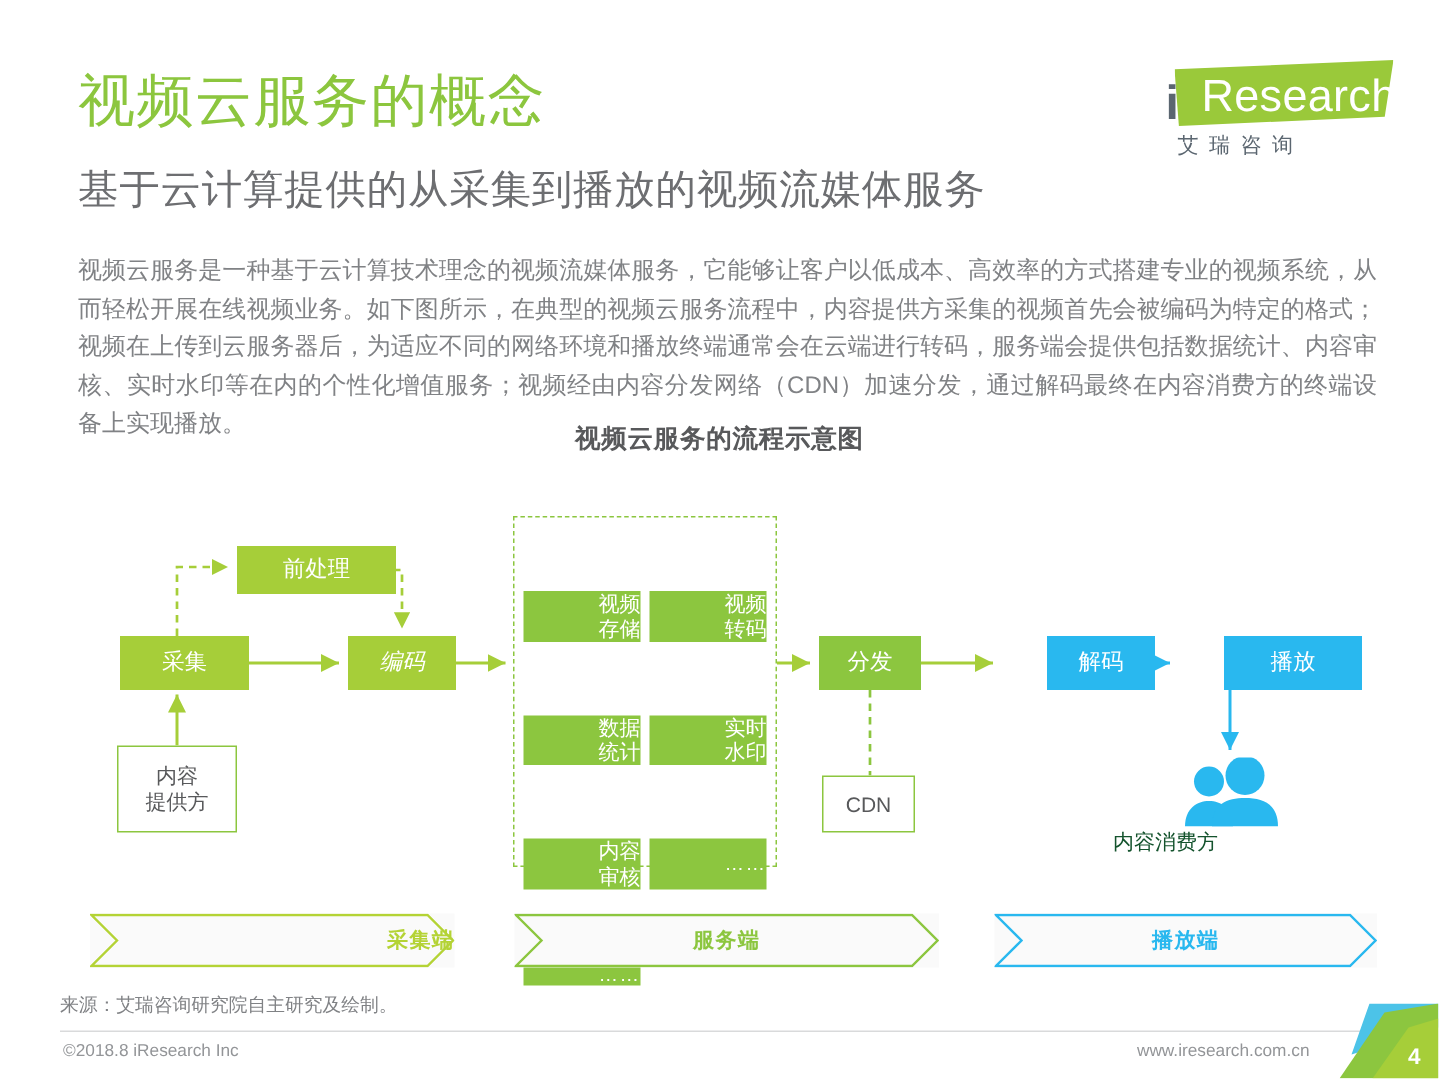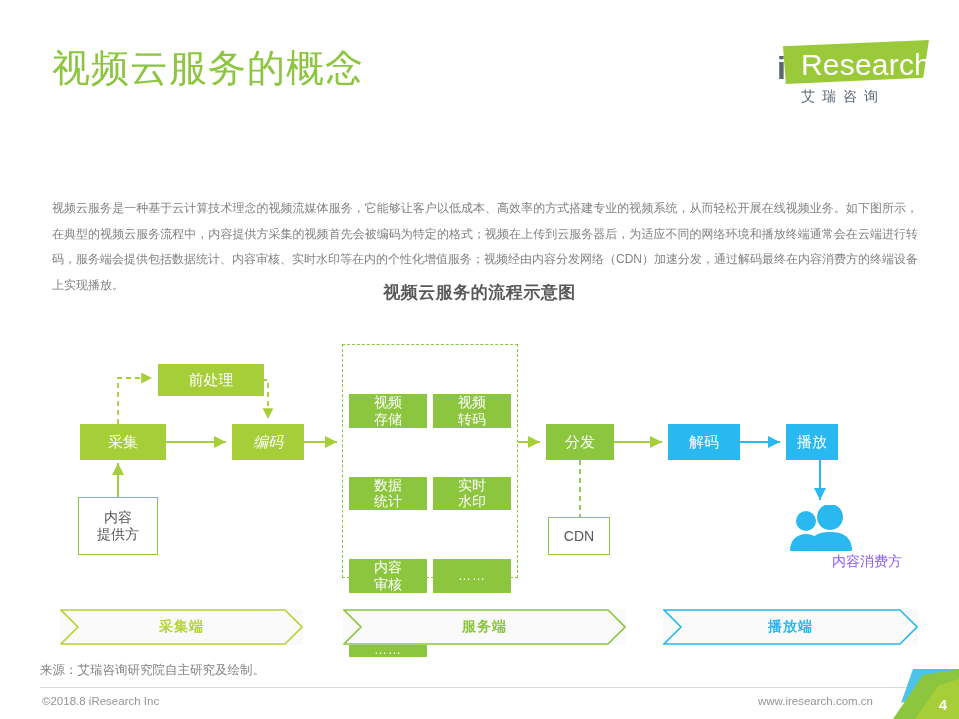--- a/index.html
+++ b/index.html
@@ -34,101 +34,100 @@
   }
   .logo-i{
     position:absolute;left:16px;top:14px;
     font-size:32px;font-weight:bold;color:#5b6670;line-height:1;
   }
   .logo-word{
     position:absolute;left:40px;top:10px;
     font-size:30px;color:#ffffff;font-weight:500;letter-spacing:.2px;
   }
   .logo-cn{
-    position:absolute;left:40px;top:50px;
+    position:absolute;left:24px;top:50px;
     font-size:14px;color:#5b6670;letter-spacing:7px;
   }
 
   
   .para{
     position:absolute;left:52px;top:168px;width:866px;
-    font-size:12px;color:#808285;line-height:25.5px;
+    font-size:16px;color:#808285;line-height:25.5px;
     text-align:justify;
-    margin-top:28px;
   }
 
   
   .chart-title{
     position:absolute;left:0;top:281px;width:959px;
     text-align:center;font-size:17px;font-weight:bold;color:#58595b;
     letter-spacing:.5px;
   }
 
   
   .diagram{position:absolute;left:0;top:0;width:959px;height:719px;}
   svg.lines{position:absolute;left:0;top:0;width:959px;height:719px;
             pointer-events:none;}
 
   .box{
     position:absolute;display:flex;align-items:center;justify-content:center;
     text-align:center;box-sizing:border-box;line-height:1.18;
   }
   .green{background:#a6ce39;color:#ffffff;}
   .green2{background:#8cc63f;color:#ffffff;}
-  .blue{background:#29b8ef;color:#ffffff;}
+  .blue{background:#29b8ef;color:#ffffff;margin-left:30px;}
   .hollow{background:#ffffff;color:#58595b;border:1.4px solid #8cc63f;}
 
   
   #box-pre   {left:158px;top:364px;width:106px;height:32px;font-size:15px;}
   #box-cap   {left:80px;top:424px;width:86px;height:36px;font-size:15px;}
   #box-enc   {left:232px;top:424px;width:72px;height:36px;font-size:15px;font-style:italic;}
   #box-dist  {left:546px;top:424px;width:68px;height:36px;font-size:15px;}
   #box-dec   {left:668px;top:424px;width:72px;height:36px;font-size:15px;}
-  #box-play  {left:786px;top:424px;width:52px;height:36px;font-size:15px;}
+  #box-play  {left:786px;top:424px;width:92px;height:36px;font-size:15px;}
   #box-prov  {left:78px;top:497px;width:80px;height:58px;font-size:14px;}
   #box-cdn   {left:548px;top:517px;width:62px;height:38px;font-size:14px;}
 
   
   .svc-group{
     position:absolute;left:342px;top:344px;width:176px;height:234px;
     border:1.5px dashed #8cc63f;box-sizing:border-box;
   }
   .svc-grid{
     position:absolute;left:349px;top:351px;
     width:162px;height:220px;
     display:grid;grid-template-columns:1fr 1fr;grid-template-rows:repeat(4,1fr);
     gap:6px;
   }
   .svc-cell{
     background:#8cc63f;color:#ffffff;font-size:14px;line-height:1.2;
-    display:flex;align-items:center;justify-content:center;text-align:center;
+    display:flex;align-items:center;justify-content:flex-end;text-align:center;
     box-sizing:border-box;
     margin-top:43px;
   }
   .svc-cell.dots{font-size:13px;letter-spacing:1px;}
 
   
   .consumers{position:absolute;left:782px;top:505px;width:76px;height:46px;}
   .consumer-label{
-    position:absolute;left:742px;top:553px;width:160px;text-align:right;
-    font-size:14px;color:#8b5cf6;
+    position:absolute;left:742px;top:553px;width:160px;text-align:left;
+    font-size:14px;color:#14532d;
   }
 
   
   .chev{
     position:absolute;height:36px;box-sizing:border-box;
     display:flex;align-items:center;justify-content:center;
     font-size:14px;font-weight:bold;letter-spacing:1px;
     background:#fafafa;
   }
   .chev-in{position:relative;z-index:2;}
   .chev-bg{
     position:absolute;left:0;top:0;width:100%;height:100%;
   }
-  #chev1{left:60px;top:609px;width:243px;}
+  #chev1{left:60px;top:609px;width:243px;justify-content:flex-end;}
   #chev2{left:343px;top:609px;width:283px;}
   #chev3{left:663px;top:609px;width:255px;}
   #chev1 .chev-in{color:#b4d335;}
   #chev2 .chev-in{color:#8cc63f;}
   #chev3 .chev-in{color:#29b8ef;}
 
   
   .source{
     position:absolute;left:40px;top:662px;font-size:12.5px;color:#808285;
   }
@@ -147,20 +146,21 @@
     position:absolute;right:12px;bottom:6px;font-size:15px;color:#ffffff;
     font-weight:bold;z-index:3;
   }
 </style>
 </head>
 <body>
 
 <div class="page">
 
   <div class="title">视频云服务的概念</div>
+  <div class="subtitle">基于云计算提供的从采集到播放的视频流媒体服务</div>
 
   <div class="logo">
     <div class="logo-shape"></div>
     <div class="logo-i">i</div>
     <div class="logo-word">Research</div>
     <div class="logo-cn">艾瑞咨询</div>
   </div>
 
   <div class="para">视频云服务是一种基于云计算技术理念的视频流媒体服务，它能够让客户以低成本、高效率的方式搭建专业的视频系统，从而轻松开展在线视频业务。如下图所示，在典型的视频云服务流程中，内容提供方采集的视频首先会被编码为特定的格式；视频在上传到云服务器后，为适应不同的网络环境和播放终端通常会在云端进行转码，服务端会提供包括数据统计、内容审核、实时水印等在内的个性化增值服务；视频经由内容分发网络（CDN）加速分发，通过解码最终在内容消费方的终端设备上实现播放。</div>
 

